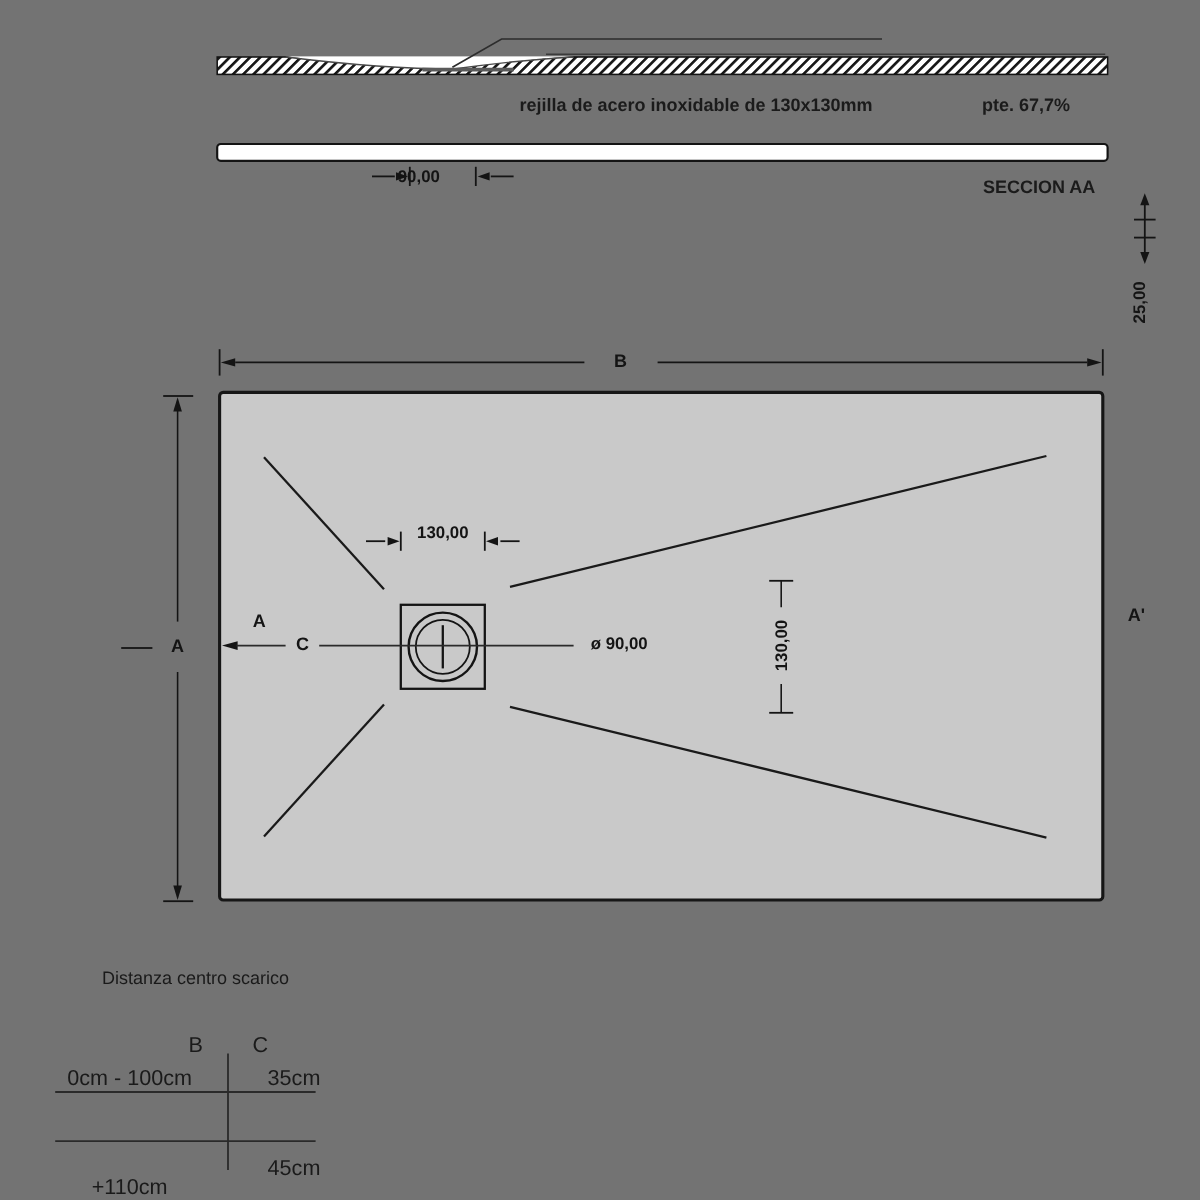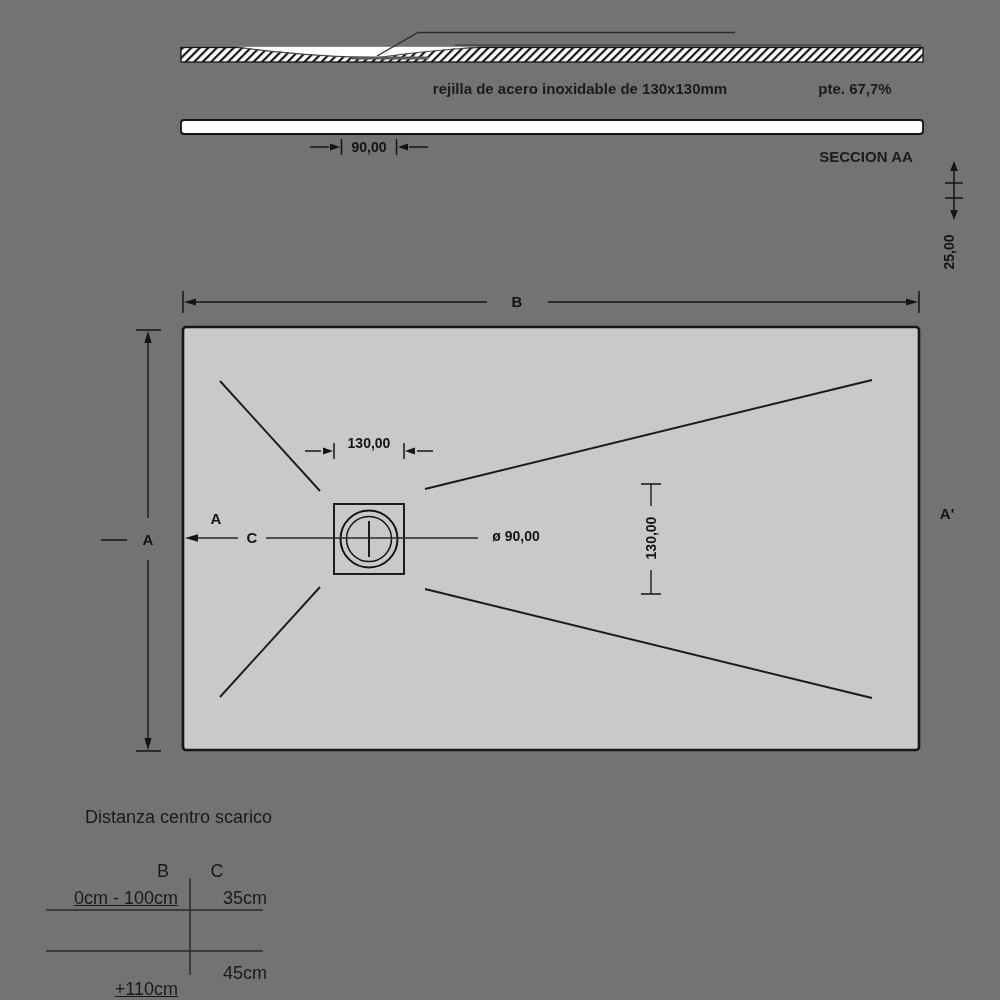--- a/index.html
+++ b/index.html
@@ -7,23 +7,23 @@
     position:relative;width:1000px;height:1000px;background:#737373;
     font-family:"Liberation Sans",sans-serif;color:#111;overflow:hidden;
   }
   svg{position:absolute;left:0;top:0;}
   .t{position:absolute;transform:translate(-50%,-50%);white-space:nowrap;line-height:1;}
   .rot{transform:translate(-50%,-50%) rotate(-90deg);}
   .dim{font-size:14px;font-weight:700;color:#141414;}
   .lbl{font-size:15px;font-weight:700;color:#141414;}
   .note{font-size:15px;font-weight:600;color:#1b1b1b;}
   .tbl{font-size:18px;color:#1a1a1a;}
-  .tbl-cell-r{position:absolute;width:140px;text-align:right;white-space:nowrap;line-height:1;text-decoration:underline;}
+  .tbl-cell-r{position:absolute;width:140px;text-align:center;white-space:nowrap;line-height:1;}
   .tbl-cell-c{position:absolute;width:70px;text-align:right;white-space:nowrap;line-height:1;}
-  .title{position:absolute;font-size:18px;color:#1a1a1a;white-space:nowrap;line-height:1;}
+  .title{position:absolute;font-size:15px;color:#1a1a1a;white-space:nowrap;line-height:1;}
 </style>
 </head>
 <body>
 
 <div id="stage">
 
   <svg width="1000" height="1000" viewBox="0 0 1000 1000">
     <defs>
       <pattern id="hatch" patternUnits="userSpaceOnUse" width="6" height="6" patternTransform="rotate(45)">
         <rect width="6" height="6" fill="#ffffff"></rect>
@@ -125,21 +125,21 @@
 
     <g stroke="#2a2a2a" stroke-width="1.5">
       <line x1="190" y1="878" x2="190" y2="975"></line>
       <line x1="46" y1="910" x2="263" y2="910"></line>
       <line x1="46" y1="951" x2="263" y2="951"></line>
     </g>
   </svg>
 
   <span class="t note" style="left:580px;top:88px;">rejilla de acero inoxidable de 130x130mm</span>
   <span class="t note" style="left:855px;top:88px;">pte. 67,7%</span>
-  <span class="t dim" style="left:369px;top:147px;">90,00</span>
+  <span class="t dim" style="left:349px;top:147px;">90,00</span>
   <span class="t note" style="left:866px;top:142px;margin-top:14px;">SECCION AA</span>
   <span class="t rot dim" style="left:949px;top:252px;">25,00</span>
 
   <span class="t lbl" style="left:517px;top:301px;">B</span>
   <span class="t lbl" style="left:148px;top:539px;">A</span>
   <span class="t lbl" style="left:216px;top:518px;">A</span>
   <span class="t lbl" style="left:252px;top:537px;">C</span>
   <span class="t lbl" style="left:947px;top:513px;">A'</span>
   <span class="t dim" style="left:369px;top:443px;">130,00</span>
   <span class="t rot dim" style="left:651px;top:538px;">130,00</span>

